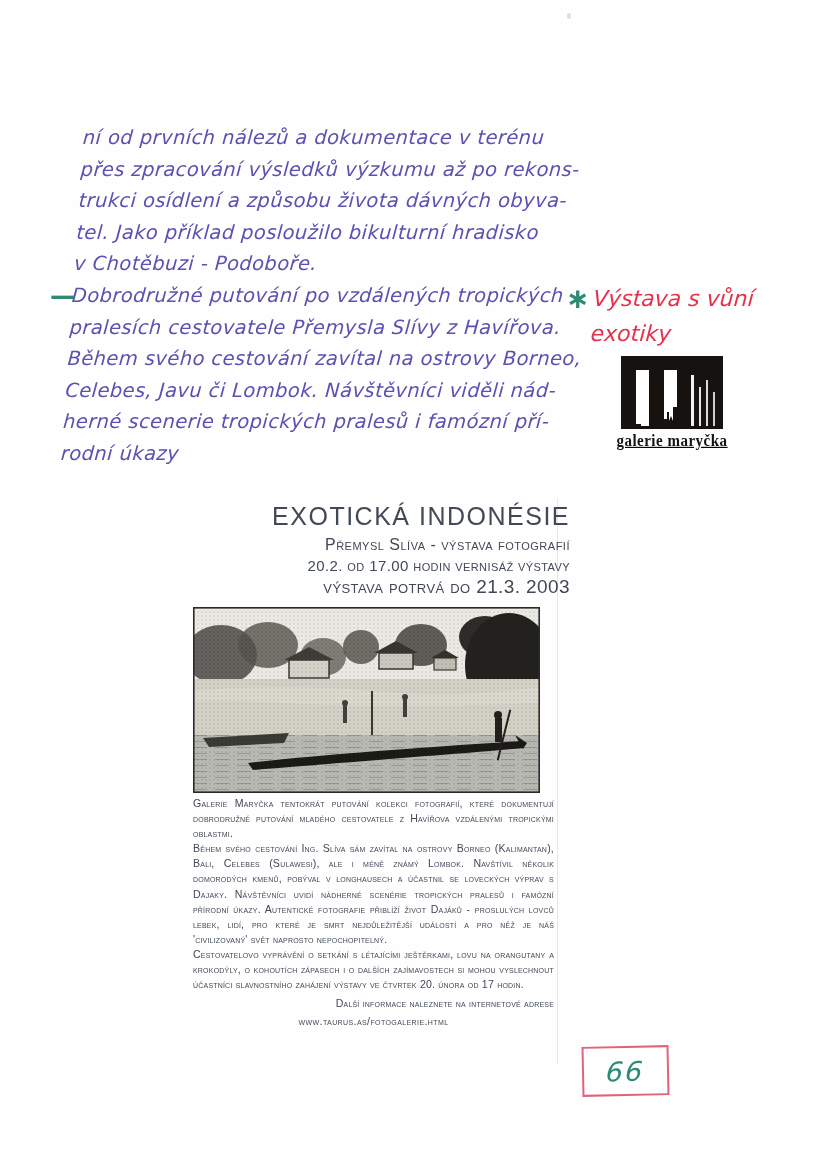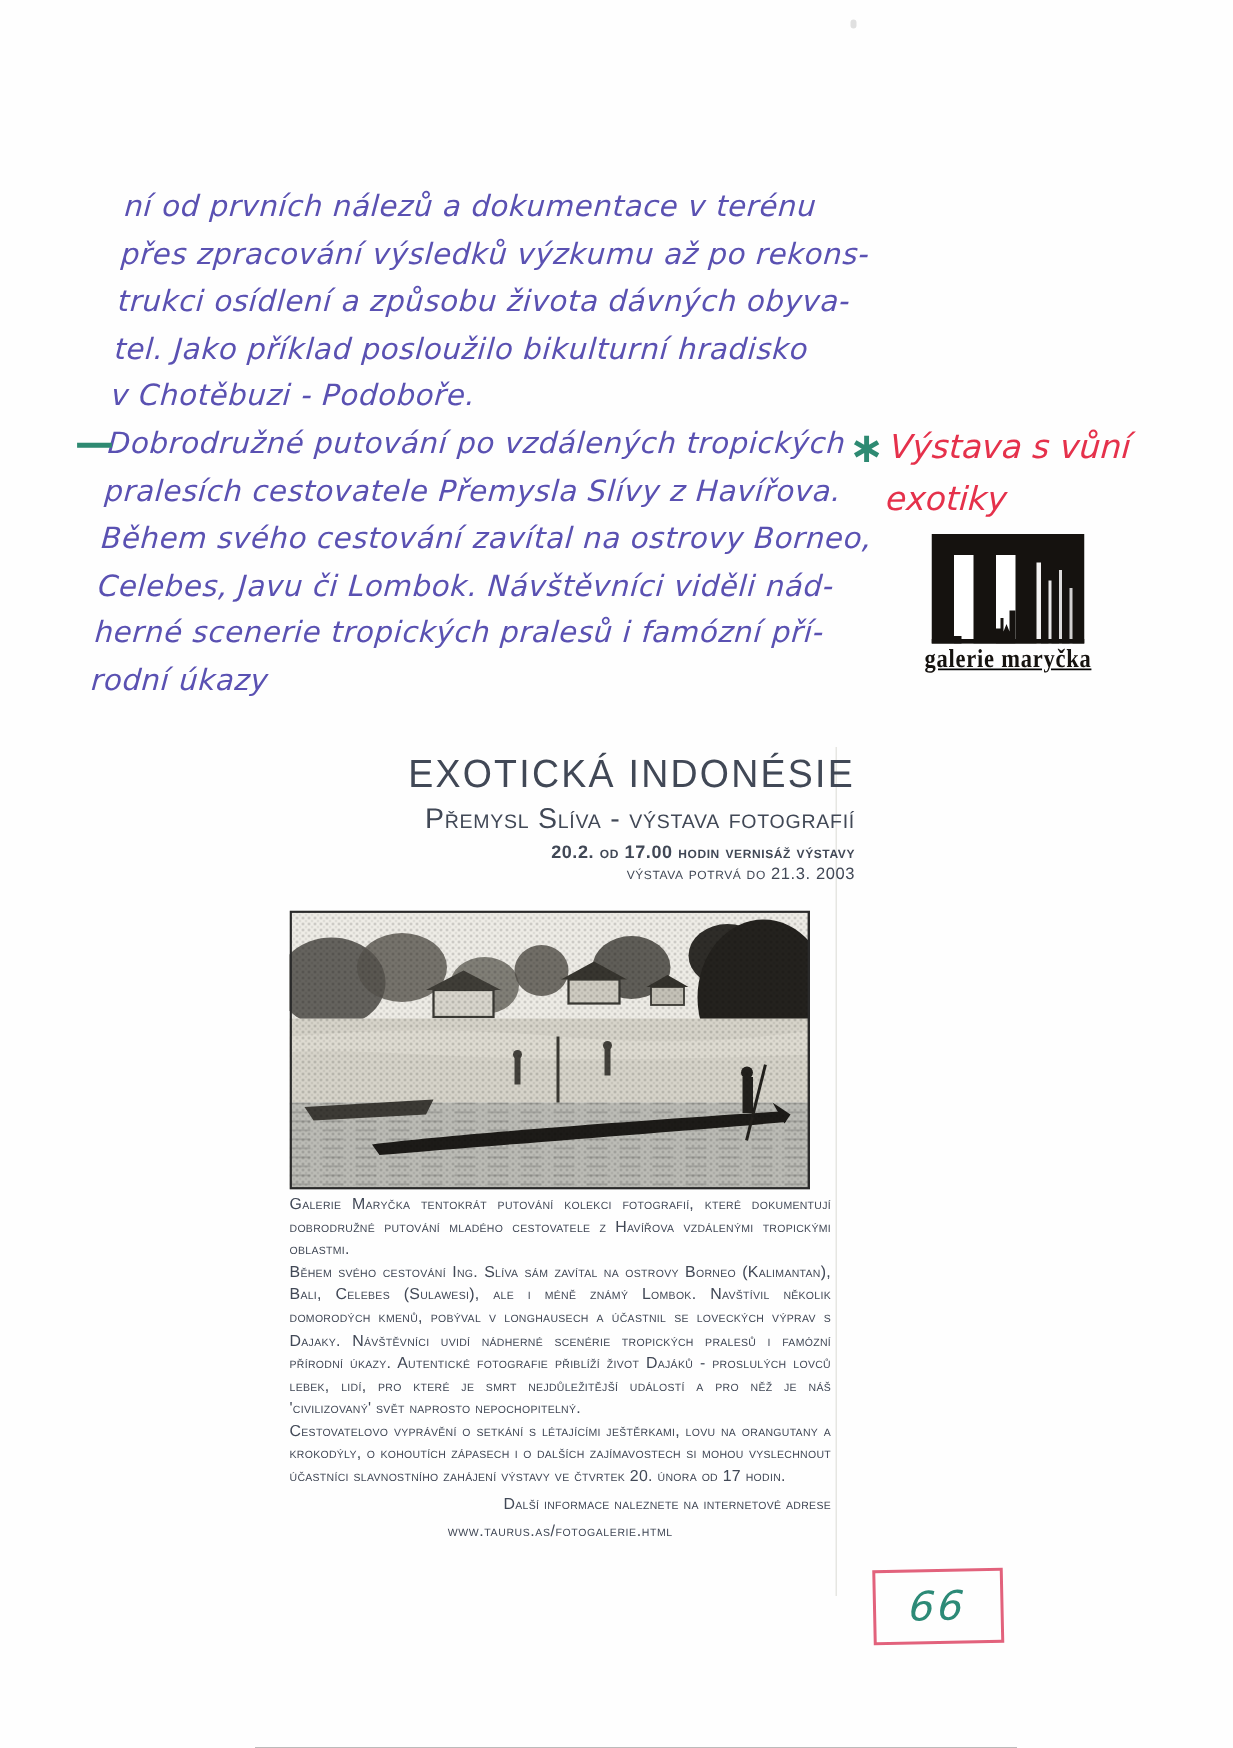--- a/index.html
+++ b/index.html
@@ -51,23 +51,23 @@
     font-family:"Liberation Serif",serif;
     font-weight:bold;font-size:15px;color:#15120f;
     letter-spacing:.5px;margin-top:1px;
     transform:scaleY(1.15);
   }
   
   .flyer-edge{position:absolute;left:557px;top:498px;width:1px;height:566px;background:#e6e6e2;}
   .speck{position:absolute;left:567px;top:13px;width:4px;height:6px;background:#e0e0e0;border-radius:2px;}
   .flyer-heading{position:absolute;left:178px;top:501px;width:392px;text-align:right;color:var(--print-ink,#3c4452);}
   .flyer-title{font-size:25px;letter-spacing:1.5px;line-height:30px;transform:scaleY(1.05);}
-  .flyer-sub{font-size:19px;font-variant:small-caps;letter-spacing:.5px;margin-top:5px;}
-  .flyer-line3{font-size:12px;font-variant:small-caps;letter-spacing:.4px;margin-top:3px;font-weight:bold;}
-  .flyer-line4{font-size:11px;font-variant:small-caps;letter-spacing:.4px;margin-top:2px;}
+  .flyer-sub{font-size:16px;font-variant:small-caps;letter-spacing:.5px;margin-top:5px;}
+  .flyer-line3{font-size:15px;font-variant:small-caps;letter-spacing:.4px;margin-top:3px;}
+  .flyer-line4{font-size:19px;font-variant:small-caps;letter-spacing:.4px;margin-top:2px;}
   .photo{position:absolute;left:193px;top:607px;width:347px;height:186px;}
   .photo svg{display:block;}
   .flyer-body{
     position:absolute;left:193px;top:796px;width:361px;
     font-size:10.6px;line-height:15.1px;
     font-variant:small-caps;
     text-align:justify;
     color:var(--print-ink,#484f5e);
     letter-spacing:.2px;
   }

